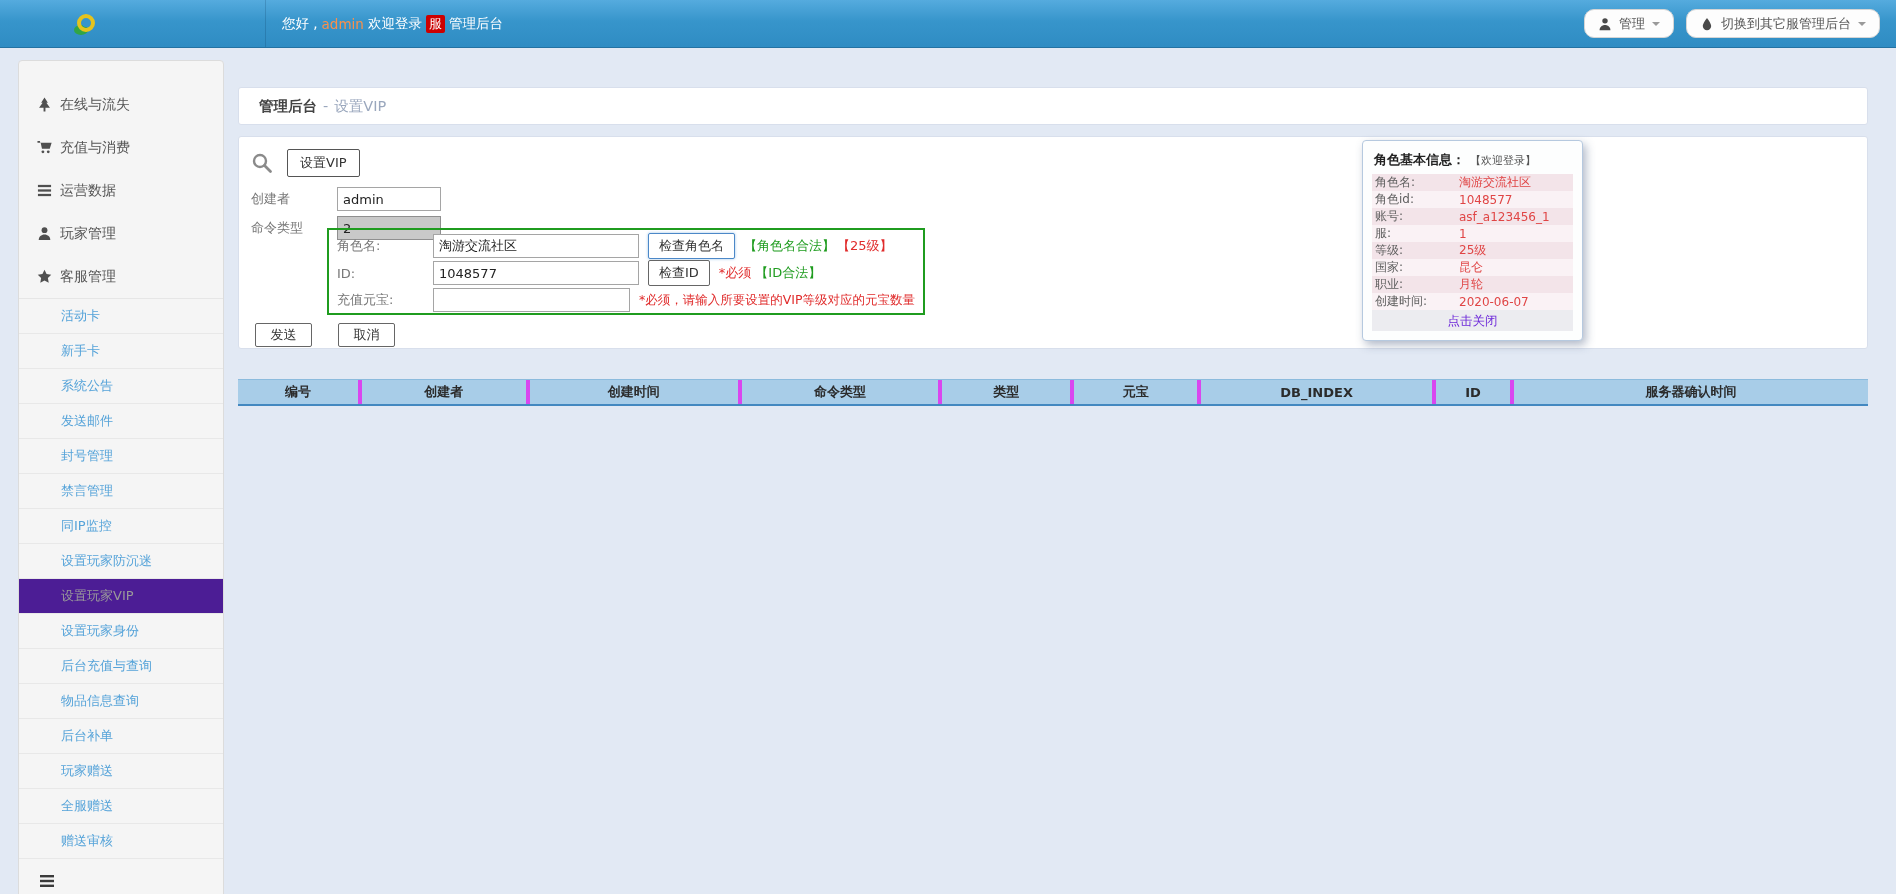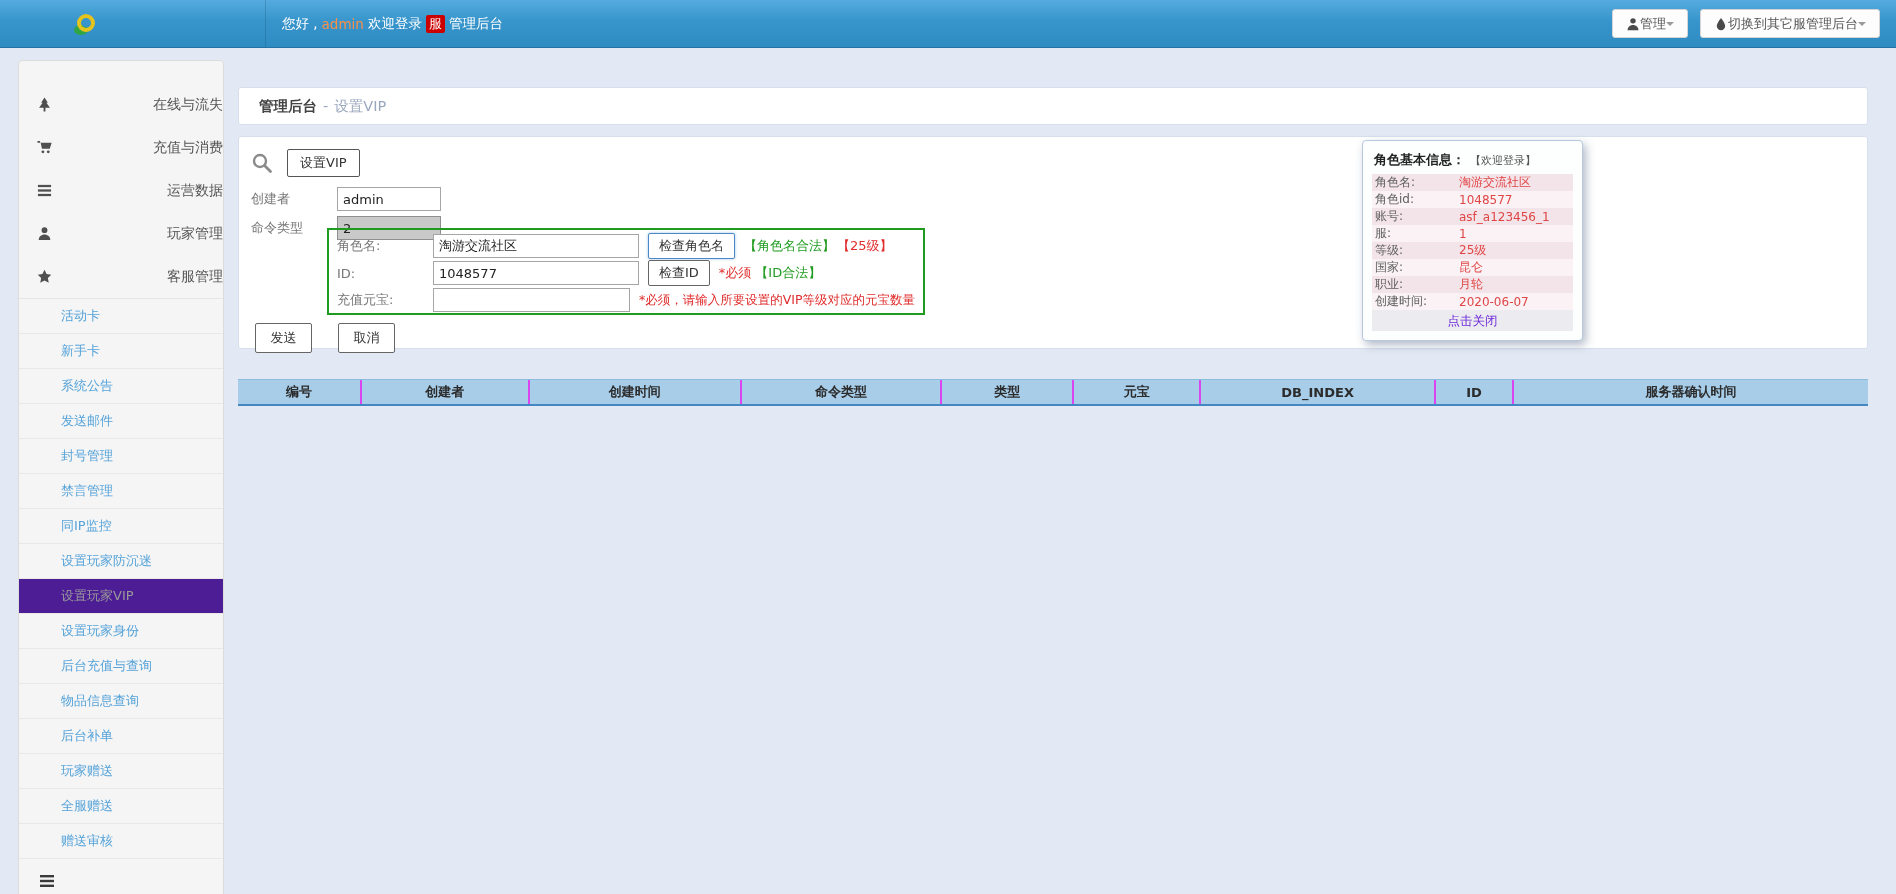--- a/index.html
+++ b/index.html
@@ -8,32 +8,32 @@
 
   
   .topbar { height:48px; background:linear-gradient(180deg,#55abde 0%,#3795cb 45%,#2f8cc3 100%);
             border-bottom:1px solid #2472a2; display:flex; align-items:center; position:relative; z-index:5;padding-left:36px; }
   .logo-area { width:230px; flex:0 0 auto; display:flex; align-items:center; padding-left:34px; height:100%;
                border-right:1px solid rgba(0,40,70,.18); }
   .welcome { color:#fff; font-size:13.5px; padding-left:16px; display:flex; align-items:center; gap:4px; }
   .welcome .user { color:#fc9049; }
   .welcome .badge { background:#cc0000; color:#fff; padding:0 3px; border-radius:2px; font-size:13px; }
   .topbar-actions { margin-left:auto; margin-right:16px; display:flex; gap:12px; }
-  .top-btn { height:29px; background:#fdfdfd; border:1px solid #d5d5d5; border-radius:3px; color:#555;
-             font-size:13px; display:flex; align-items:center; padding:0 13px; cursor:pointer;
+  .top-btn { height:29px; background:#fdfdfd; border:1px solid #d5d5d5; border-radius:10px; color:#555;
+             font-size:13px; display:flex; align-items:center; gap:7px; padding:0 13px; cursor:pointer;
              font-family:Liberation Sans, sans-serif; }
   .caret { width:0; height:0; border-left:4px solid transparent; border-right:4px solid transparent;
            border-top:4px solid #9a9a9a; display:inline-block; }
   .ticon { width:14px; height:14px; fill:#4a4a4a; }
 
   
   .sidebar { position:absolute; left:18px; top:60px; width:206px; height:850px; background:#f5f5f5;
              border:1px solid #dcdcdc; border-radius:4px; padding-top:22px; z-index:2; }
   .side-top-item { height:43px; display:flex; align-items:center; gap:8px; padding-left:18px;
-                   color:#555; font-size:14px; cursor:pointer;justify-content:space-between; }
+                   color:#555; font-size:14px; cursor:pointer; }
   .s-icon { width:15px; height:15px; display:inline-flex; }
   .s-icon svg { width:15px; height:15px; fill:#4f4f4f; }
   .submenu { border-top:1px solid #e6e6e6; }
   .sub-item { height:35px; line-height:34px; padding-left:42px; color:#55a3d9; font-size:13px;
               border-bottom:1px solid #e8e8e8; cursor:pointer; background:#f5f5f5; }
   .sub-item.active { background:#4c1d95; color:#9a9a9a; }
   .side-bottom { padding:14px 0 0 20px; }
   .side-bottom svg { width:16px; height:16px; fill:#3a3a3a; }
 
   
@@ -58,27 +58,27 @@
                border:2px solid #1f9c1f; padding:3px 8px; }
   .g-row { display:flex; align-items:center; height:26px; margin-bottom:1px; }
   .g-row label { color:#777; width:96px; flex:0 0 auto; }
   .g-row .txt { width:206px; }
   .check-btn { margin-left:9px; white-space:nowrap; }
   .check-role { border:1px solid #4c88c8; box-shadow:0 0 3px #9cc4e8; }
   .valid { color:#1f9c1f; margin-left:9px; white-space:nowrap; }
   .invalid { color:#e02b2b; margin-left:9px; white-space:nowrap; }
   .hint-red { color:#e02b2b; margin-left:9px; white-space:nowrap; font-size:12.5px; }
   .action-row { position:absolute; left:16px; top:186px; display:flex; gap:26px; }
-  .action-row .btn { width:57px; height:30px; padding:0; }
+  .action-row .btn { width:57px; height:24px; padding:0; }
 
   
   .table-header { margin-top:30px; display:flex; height:27px; background:#a8cde8;
                   border-top:1px solid #8cbbdd; border-bottom:2px solid #4388c0; }
   .th { display:flex; align-items:center; justify-content:center; color:#2b2b2b; font-size:13px;
-        font-weight:bold; border-right:2px solid #d946ef; cursor:default; }
+        font-weight:bold; border-right:4px solid #d946ef; cursor:default; }
   .th:last-of-type { border-right:none; }
   .th:nth-of-type(1){flex:0 0 7.6%;} .th:nth-of-type(2){flex:0 0 10.3%;}
   .th:nth-of-type(3){flex:0 0 13%;}  .th:nth-of-type(4){flex:0 0 12.3%;}
   .th:nth-of-type(5){flex:0 0 8.1%;} .th:nth-of-type(6){flex:0 0 7.8%;}
   .th:nth-of-type(7){flex:0 0 14.4%;} .th:nth-of-type(8){flex:0 0 4.8%;}
   .th:nth-of-type(9){flex:1;}
 
   
   .float-panel { position:absolute; left:1362px; top:140px; width:221px; background:#fdfefe;
                  border:1px solid #b6c9df; border-radius:4px; padding:8px 9px 9px;

